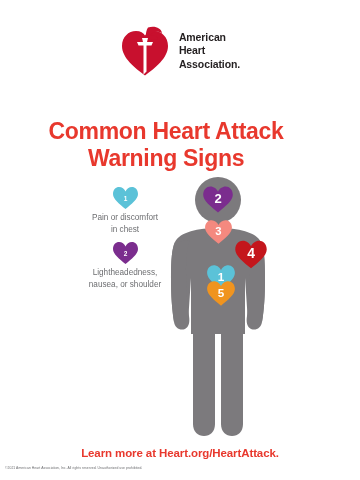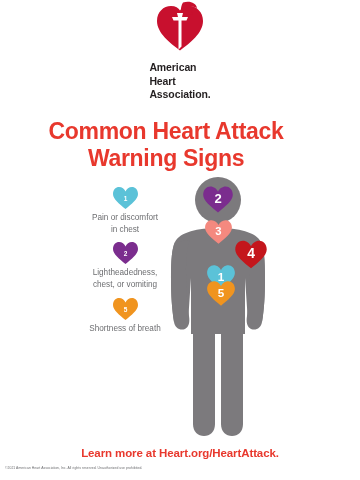--- a/index.html
+++ b/index.html
@@ -21,21 +21,20 @@
   #logo-block {
     position: absolute;
     left: 0;
     top: 22px;
     width: 360px;
     height: 58px;
     display: flex;
     align-items: center;
     justify-content: center;
     gap: 9px;
-    flex-direction: column;
   }
   #logo-mark {
     width: 50px;
     height: 52px;
     flex: none;
     display: block;
   }
   #logo-wordmark {
     font-size: 10.5px;
     font-weight: bold;
@@ -187,34 +186,25 @@
   </div>
 
   <div class="legend-item">
     <span class="legend-heart">
       <svg viewBox="0 0 54 48" xmlns="http://www.w3.org/2000/svg">
         <path d="M27 46 C15 36 2 26 2 16 C2 7 8 2 14 2 C20 2 25 6 27 11 C29 6 34 2 40 2 C46 2 52 7 52 16 C52 26 39 36 27 46 Z" fill="#7b2d8e"></path>
         <text class="legend-num" x="27" y="26" text-anchor="middle" dominant-baseline="middle">2</text>
       </svg>
     </span>
     <div class="legend-label">Lightheadedness,
-chest, or vomiting</div>
+nausea, or shoulder</div>
   </div>
 
 
 
-  <div class="legend-item">
-    <span class="legend-heart">
-      <svg viewBox="0 0 54 48" xmlns="http://www.w3.org/2000/svg">
-        <path d="M27 46 C15 36 2 26 2 16 C2 7 8 2 14 2 C20 2 25 6 27 11 C29 6 34 2 40 2 C46 2 52 7 52 16 C52 26 39 36 27 46 Z" fill="#f0941f"></path>
-        <text class="legend-num" x="27" y="26" text-anchor="middle" dominant-baseline="middle">5</text>
-      </svg>
-    </span>
-    <div class="legend-label">Shortness of breath</div>
-  </div>
 
 </div>
 
 <div id="figure">
   <svg viewBox="0 0 108 266" xmlns="http://www.w3.org/2000/svg" aria-hidden="true">
     <g fill="#7c7a7d">
 
       <circle cx="52" cy="26" r="23"></circle>
 
       <rect x="44" y="44" width="16" height="12"></rect>

